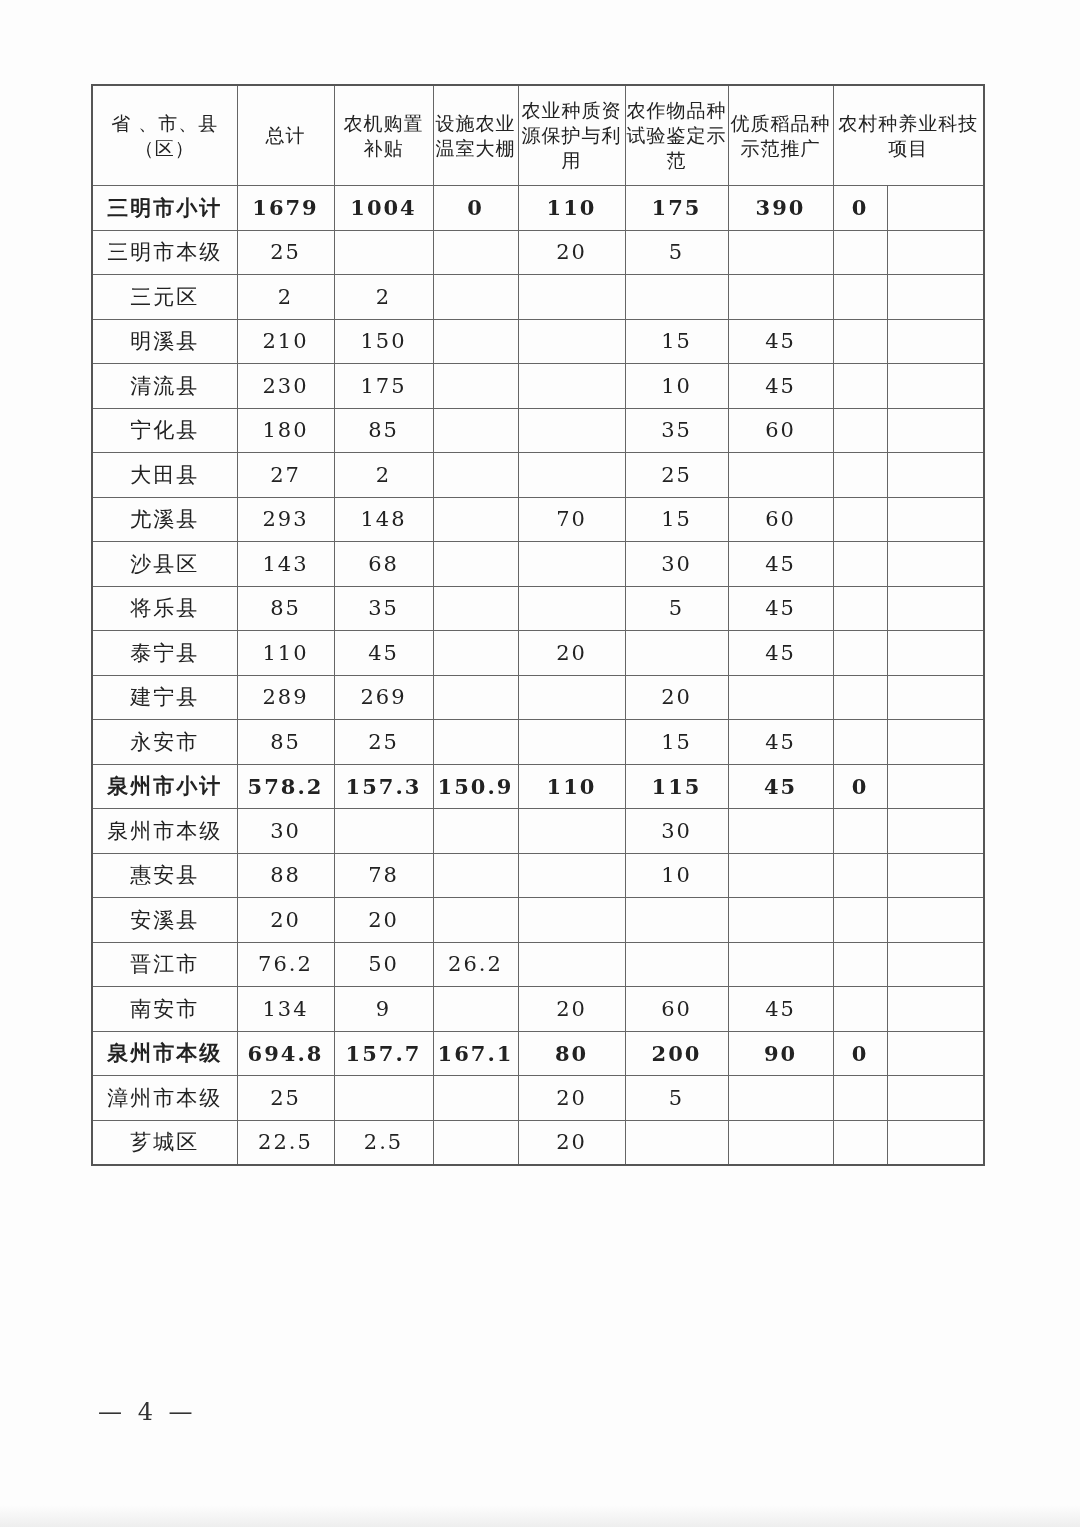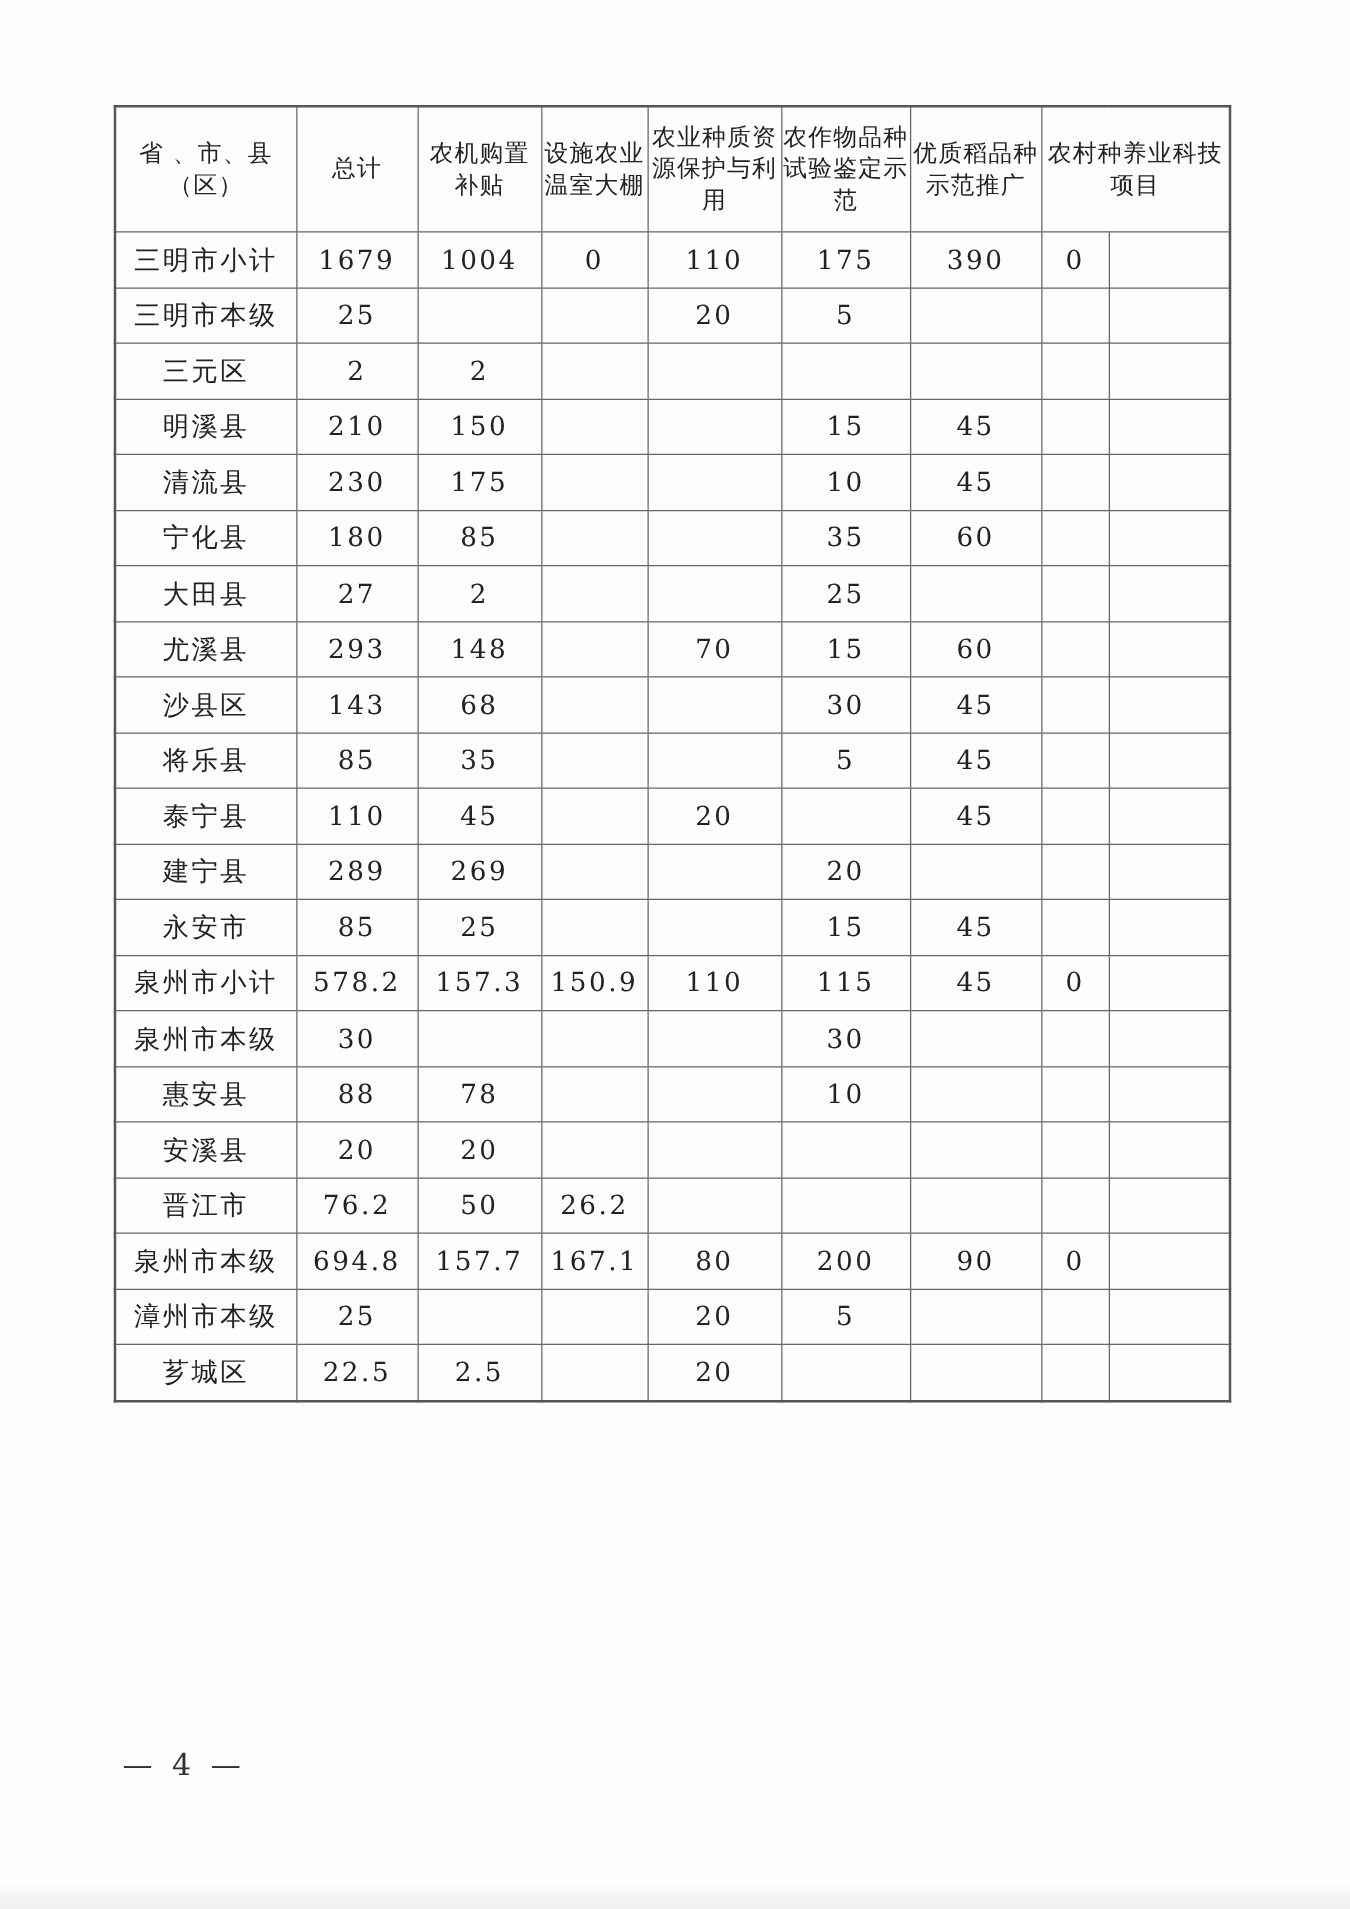--- a/index.html
+++ b/index.html
@@ -5,21 +5,21 @@
   html, body { margin:0; padding:0; background:#fdfdfd; }
   body { width:1080px; height:1527px; position:relative; overflow:hidden;
          font-family:"DejaVu Serif", "Liberation Serif", serif; color:#222; }
   .page-shadow { position:absolute; left:0; right:0; bottom:0; height:22px; background:linear-gradient(#fdfdfd,#eee); }
   table.data { position:absolute; left:91px; top:84px; border-collapse:collapse; table-layout:fixed;
                border:2px solid #555; }
   table.data td, table.data th { border:1.5px solid #666; text-align:center; vertical-align:middle;
                padding:0; font-weight:normal; font-size:21px; letter-spacing:2px; overflow:hidden; white-space:nowrap; }
   table.data th { font-size:19px; line-height:25px; white-space:normal; letter-spacing:1px; height:99px; }
   table.data td { height:43.5px; }
-  tr.subtotal td { font-weight:normal; letter-spacing:2px; }
+  tr.subtotal td { font-weight:bold; letter-spacing:2px; }
   td.name { letter-spacing:3px; }
   .page-num { position:absolute; left:98px; top:1398px; font-size:24px; color:#333; letter-spacing:4px; }
 </style>
 </head>
 <body>
 
 <table class="data">
   <colgroup>
     <col style="width:145px">
       <col style="width:97px">
@@ -235,20 +235,31 @@
         <td class="name">晋江市</td>
         <td>76.2</td>
         <td>50</td>
         <td>26.2</td>
         <td></td>
         <td></td>
         <td></td>
         <td></td>
         <td></td>
       </tr>
+      <tr class="item">
+        <td class="name">南安市</td>
+        <td>134</td>
+        <td>9</td>
+        <td></td>
+        <td>20</td>
+        <td>60</td>
+        <td>45</td>
+        <td></td>
+        <td></td>
+      </tr>
       <tr class="subtotal">
         <td class="name">泉州市本级</td>
         <td>694.8</td>
         <td>157.7</td>
         <td>167.1</td>
         <td>80</td>
         <td>200</td>
         <td>90</td>
         <td>0</td>
         <td></td>

